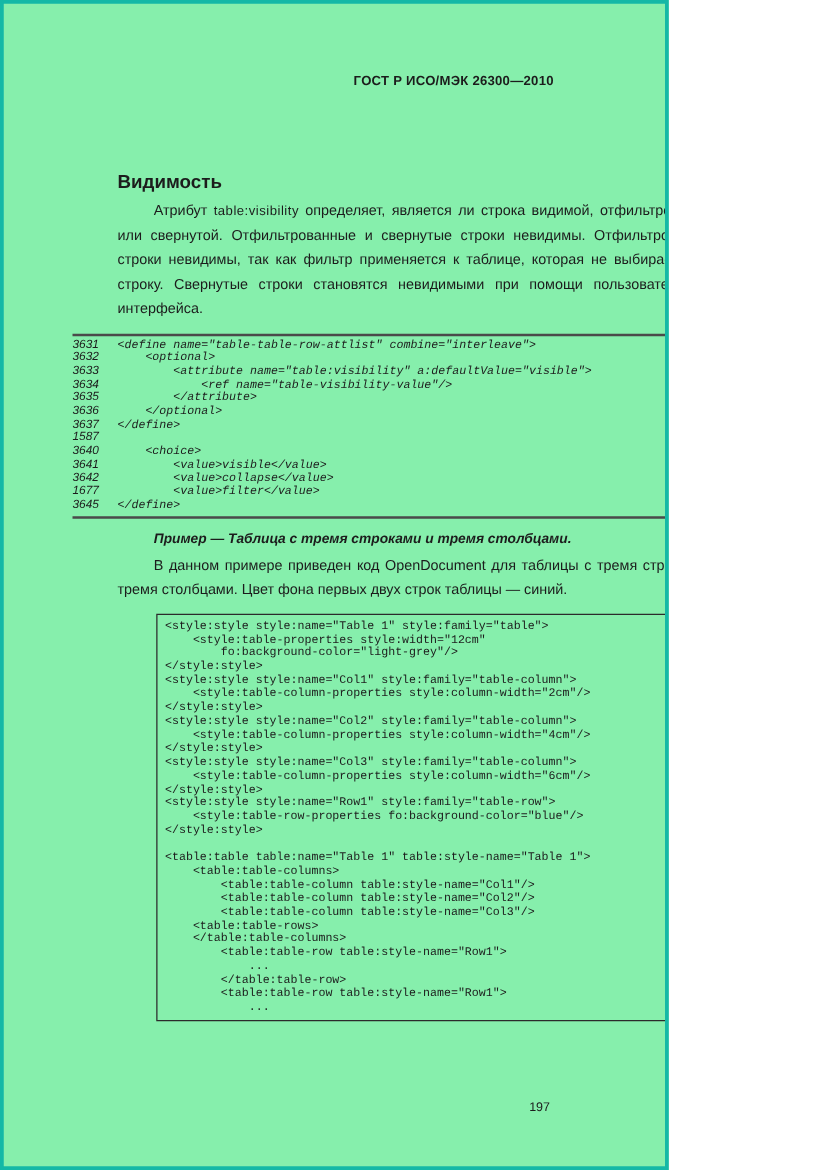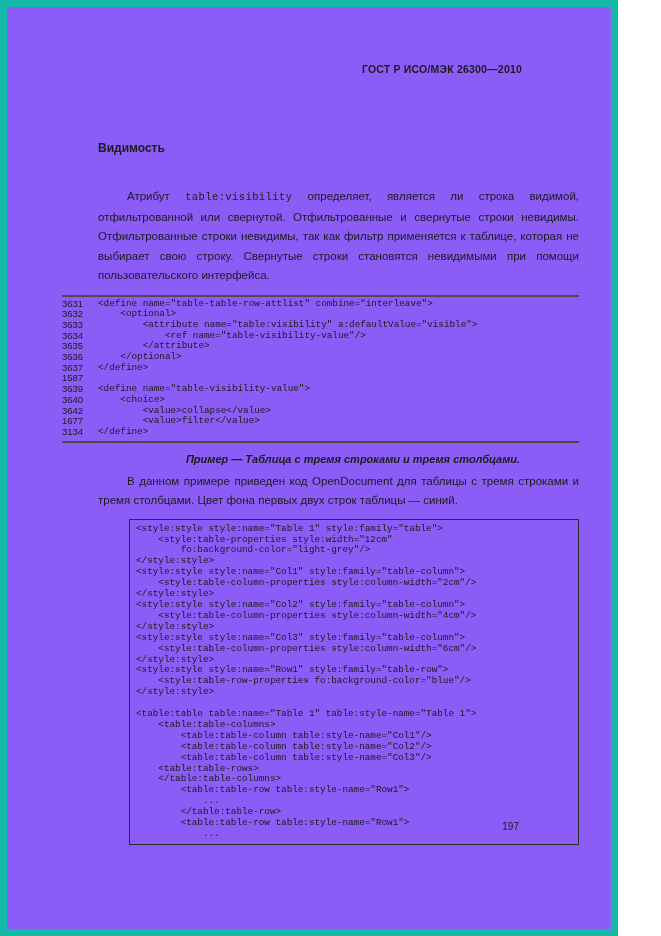--- a/index.html
+++ b/index.html
@@ -1,99 +1,99 @@
 <!DOCTYPE html>
 <html><head>
 <meta charset="utf-8">
 <style>
   * { margin: 0; padding: 0; box-sizing: border-box; }
   html, body { background: #ffffff; }
   .page {
     position: relative;
-    width: 618px;
+    width: 535px;
     height: 936px;
-    background: #8b5cf6;
-    border: 7px solid #14b8a6;
+    background: #86efac;
+    border: 3px solid #14b8a6;
     font-family: "Liberation Sans", sans-serif;
     color: #1c1c1c;
     overflow: hidden;
   }
   .header {
     position: absolute;
     top: 56px;
     right: 89px;
     font-size: 10.5px;
     font-weight: bold;
     letter-spacing: 0.2px;
   }
   .content {
     position: absolute;
     top: 134px;
     left: 91px;
     width: 481px;
   }
   .section-heading {
-    font-size: 12px;
+    font-size: 15px;
     font-weight: bold;
-    margin-bottom: 32px;
+    margin-bottom: 6px;
   }
   .body-par {
     font-size: 11.5px;
     line-height: 19.5px;
     text-align: justify;
     text-indent: 29px;
   }
   .inline-code {
-    font-family: Liberation Mono, monospace;
+    font-family: Liberation Sans, sans-serif;
     font-size: 10.5px;
     letter-spacing: 0.4px;
   }
   .schema-block {
     margin-top: 9px;
     margin-left: -36px;
     width: 517px;
     border-top: 2px solid #4a4a4a;
     border-bottom: 2px solid #4a4a4a;
     padding: 2px 0 3px 0;
+    font-style: italic;
   }
   .schema-row { display: flex; }
   .line-num {
     flex: 0 0 36px;
     font-size: 9.5px;
     line-height: 10.7px;
   }
   .line-code {
     font-family: "Liberation Mono", monospace;
     font-size: 9.3px;
     line-height: 10.7px;
     white-space: pre;
   }
   .example-heading {
     font-size: 11px;
     font-weight: bold;
     font-style: italic;
     margin: 10px 0 7px 29px;
-    text-align: center;
   }
   .example-box {
     margin: 8px 0 0 31px;
     width: 450px;
     border: 1px solid #2b2b2b;
     padding: 4px 6px;
   }
   .xline {
     font-family: "Liberation Mono", monospace;
     font-size: 9.3px;
     line-height: 10.9px;
     min-height: 10.9px;
     white-space: pre;
   }
   .page-number {
     position: absolute;
-    top: 814px;
+    top: 878px;
     right: 92px;
     font-size: 10px;
   }
 </style>
 </head>
 <body>
 
 <div class="page">
 
   <div class="header">ГОСТ Р ИСО/МЭК 26300—2010</div>
@@ -136,37 +136,37 @@
       </div>
         <div class="schema-row">
         <span class="line-num">3637</span>
         <span class="line-code">&lt;/define&gt;</span>
       </div>
         <div class="schema-row">
         <span class="line-num">1587</span>
         <span class="line-code">&nbsp;</span>
       </div>
         <div class="schema-row">
-        <span class="line-num">3639</span>
-        <span class="line-code">&lt;define name="table-visibility-value"&gt;</span>
-      </div>
-        <div class="schema-row">
         <span class="line-num">3640</span>
         <span class="line-code">    &lt;choice&gt;</span>
       </div>
         <div class="schema-row">
+        <span class="line-num">3641</span>
+        <span class="line-code">        &lt;value&gt;visible&lt;/value&gt;</span>
+      </div>
+        <div class="schema-row">
         <span class="line-num">3642</span>
         <span class="line-code">        &lt;value&gt;collapse&lt;/value&gt;</span>
       </div>
         <div class="schema-row">
         <span class="line-num">1677</span>
         <span class="line-code">        &lt;value&gt;filter&lt;/value&gt;</span>
       </div>
         <div class="schema-row">
-        <span class="line-num">3134</span>
+        <span class="line-num">3645</span>
         <span class="line-code">&lt;/define&gt;</span>
       </div>
       </div>
 
     <p class="example-heading">Пример — Таблица с тремя строками и тремя столбцами.</p>
 
     <p class="body-par">В данном примере приведен код OpenDocument для таблицы с тремя строками и тремя столбцами. Цвет фона первых двух строк таблицы — синий.</p>
 
     <div class="example-box">
 

